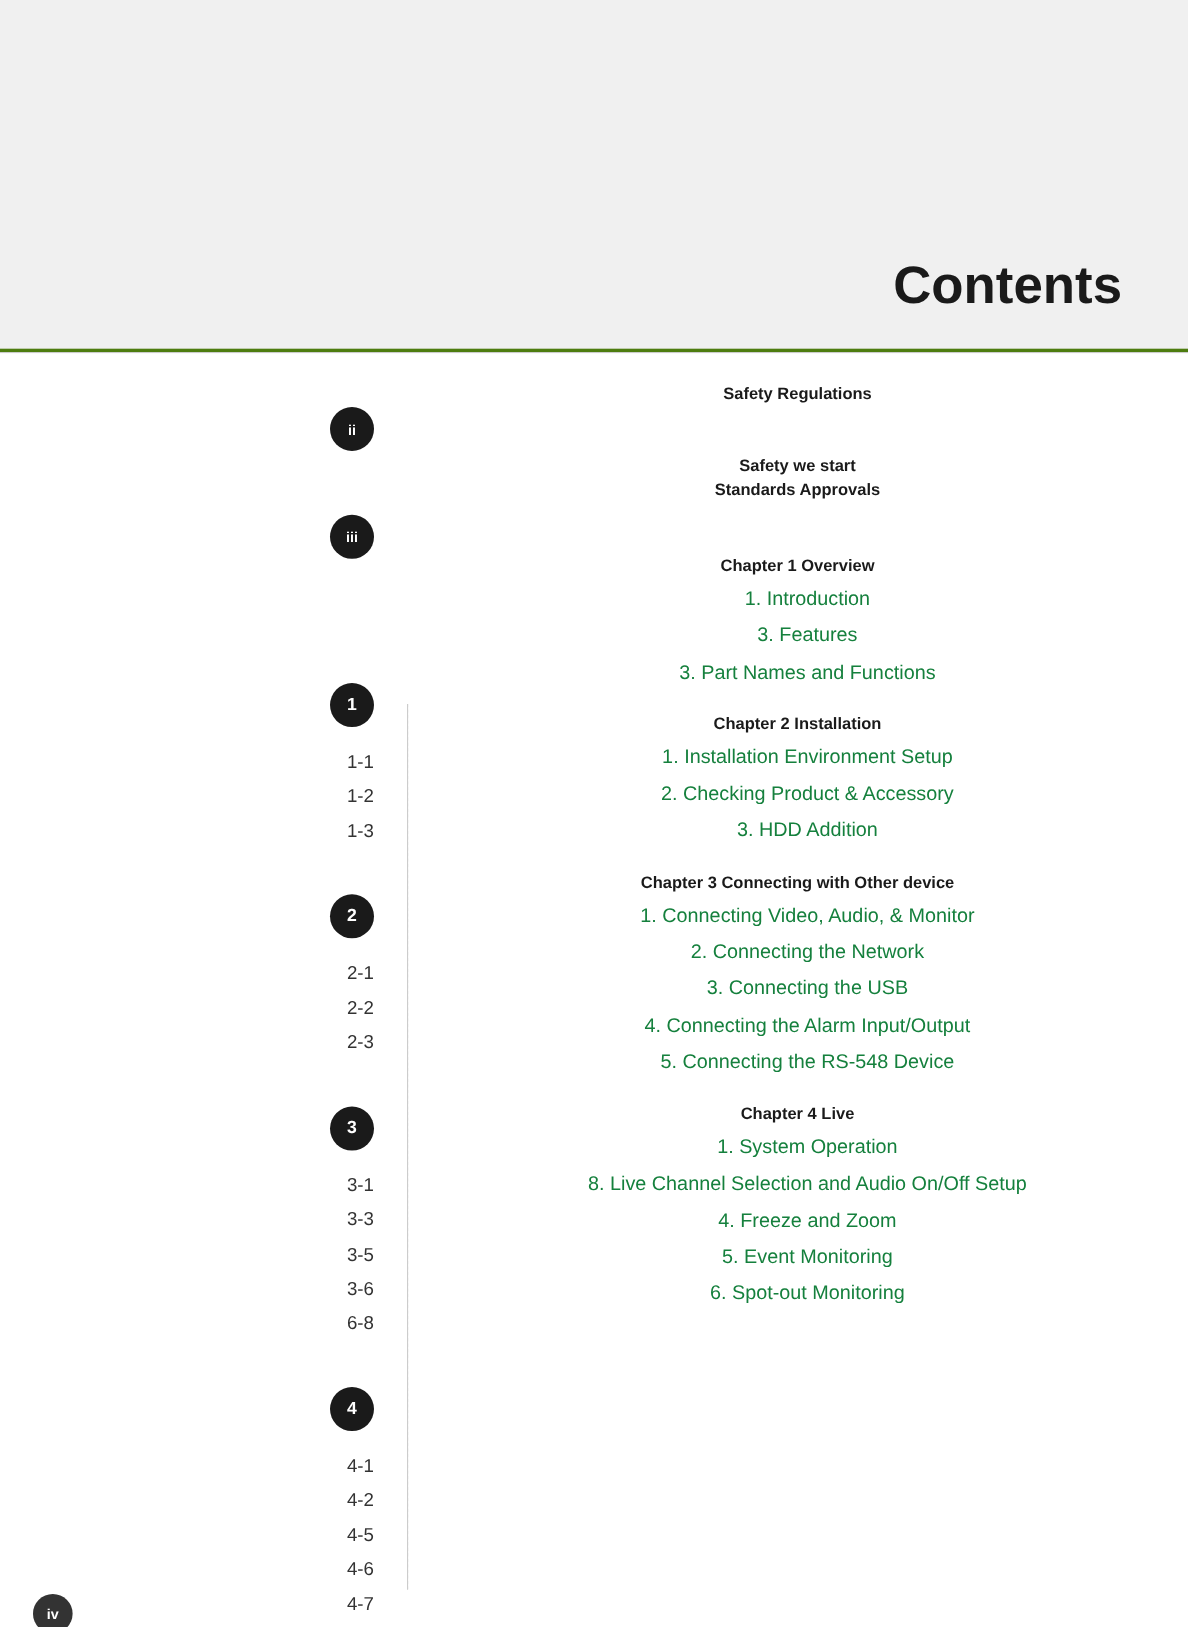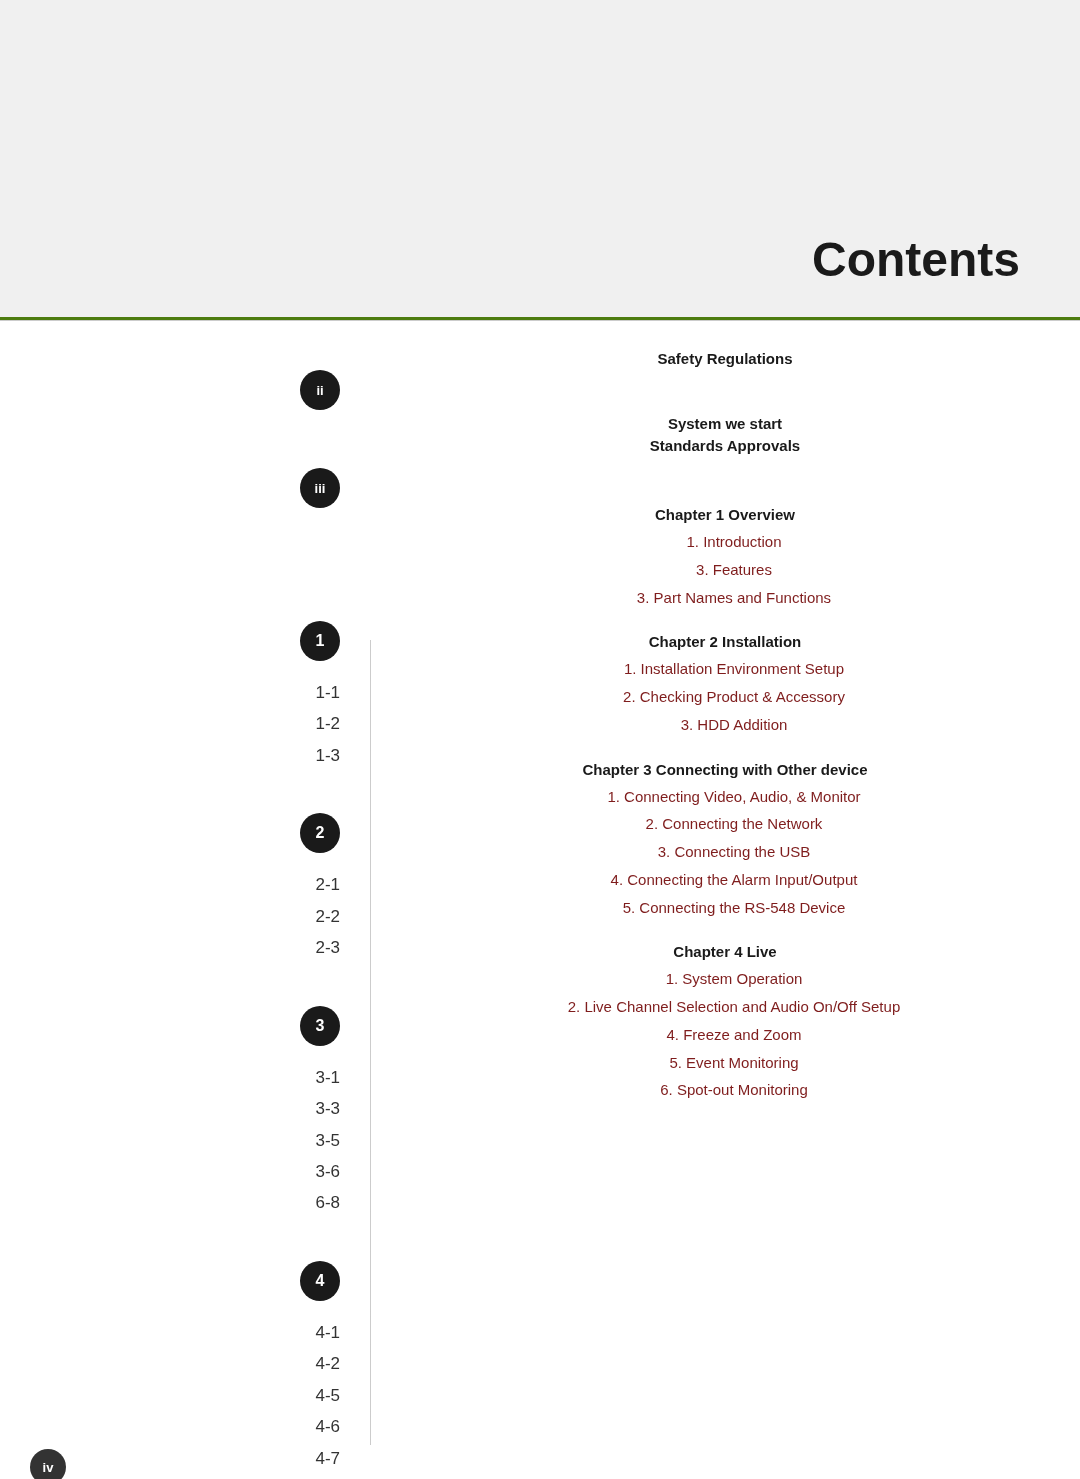--- a/index.html
+++ b/index.html
@@ -138,22 +138,22 @@
     }
 
     .ch-title {
       font-size: 15px;
       font-weight: bold;
       color: #1a1a1a;
       margin-bottom: 5px;
     }
 
     .item-line {
-      font-size: 15px;
-      color: #7f1d1d;
+      font-size: 18px;
+      color: #15803d;
       line-height: 1.85;
       padding-left: 18px;
     }
 
     
     .bottom-page-num {
       position: absolute;
       bottom: 20px;
       left: 30px;
       width: 36px;
@@ -244,21 +244,21 @@
 
     </div>
 
     <div class="right-content">
 
       <div class="section-block first">
         <div class="ch-title">Safety Regulations</div>
       </div>
 
       <div class="section-block" style="margin-top: 48px;">
-        <div class="ch-title">System we start</div>
+        <div class="ch-title">Safety we start</div>
       </div>
 
       <div class="section-block" style="margin-top: 0;">
         <div class="ch-title">Standards Approvals</div>
       </div>
 
       <div class="section-block" style="margin-top: 52px;">
         <div class="ch-title">Chapter 1 Overview</div>
         <div class="item-line">1. Introduction</div>
         <div class="item-line">3. Features</div>
@@ -277,21 +277,21 @@
         <div class="item-line">1. Connecting Video, Audio, &amp; Monitor</div>
         <div class="item-line">2. Connecting the Network</div>
         <div class="item-line">3. Connecting the USB</div>
         <div class="item-line">4. Connecting the Alarm Input/Output</div>
         <div class="item-line">5. Connecting the RS-548 Device</div>
       </div>
 
       <div class="section-block">
         <div class="ch-title">Chapter 4 Live</div>
         <div class="item-line">1. System Operation</div>
-        <div class="item-line">2. Live Channel Selection and Audio On/Off Setup</div>
+        <div class="item-line">8. Live Channel Selection and Audio On/Off Setup</div>
         <div class="item-line">4. Freeze and Zoom</div>
         <div class="item-line">5. Event Monitoring</div>
         <div class="item-line">6. Spot-out Monitoring</div>
       </div>
 
     </div>
   </div>
 
   <div class="bottom-page-num">
     <span>iv</span>

